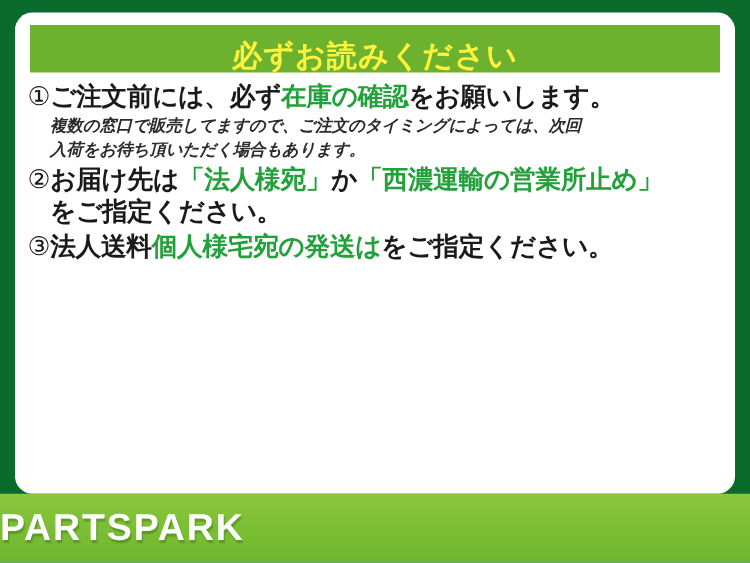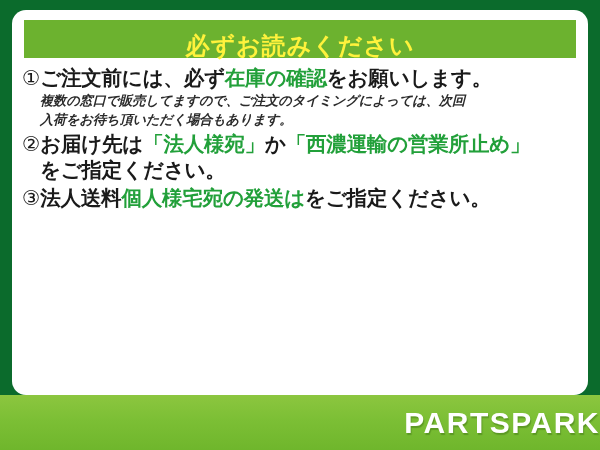--- a/index.html
+++ b/index.html
@@ -98,21 +98,21 @@
   
   #footer {
     position: absolute;
     left: 0;
     bottom: 0;
     width: 600px;
     height: 55px;
     background: linear-gradient(to bottom, #8cc63f 0%, #7cbf35 45%, #6fb62c 100%);
     display: flex;
     align-items: center;
-    justify-content: flex-end;
+    justify-content: flex-start;
   }
   #logo-text {
     color: #ffffff;
     font-size: 30px;
     font-weight: bold;
     letter-spacing: 1.5px;
     text-shadow: 1px 2px 1px rgba(60,110,20,0.45);
     line-height: 1;
   }
 </style>

